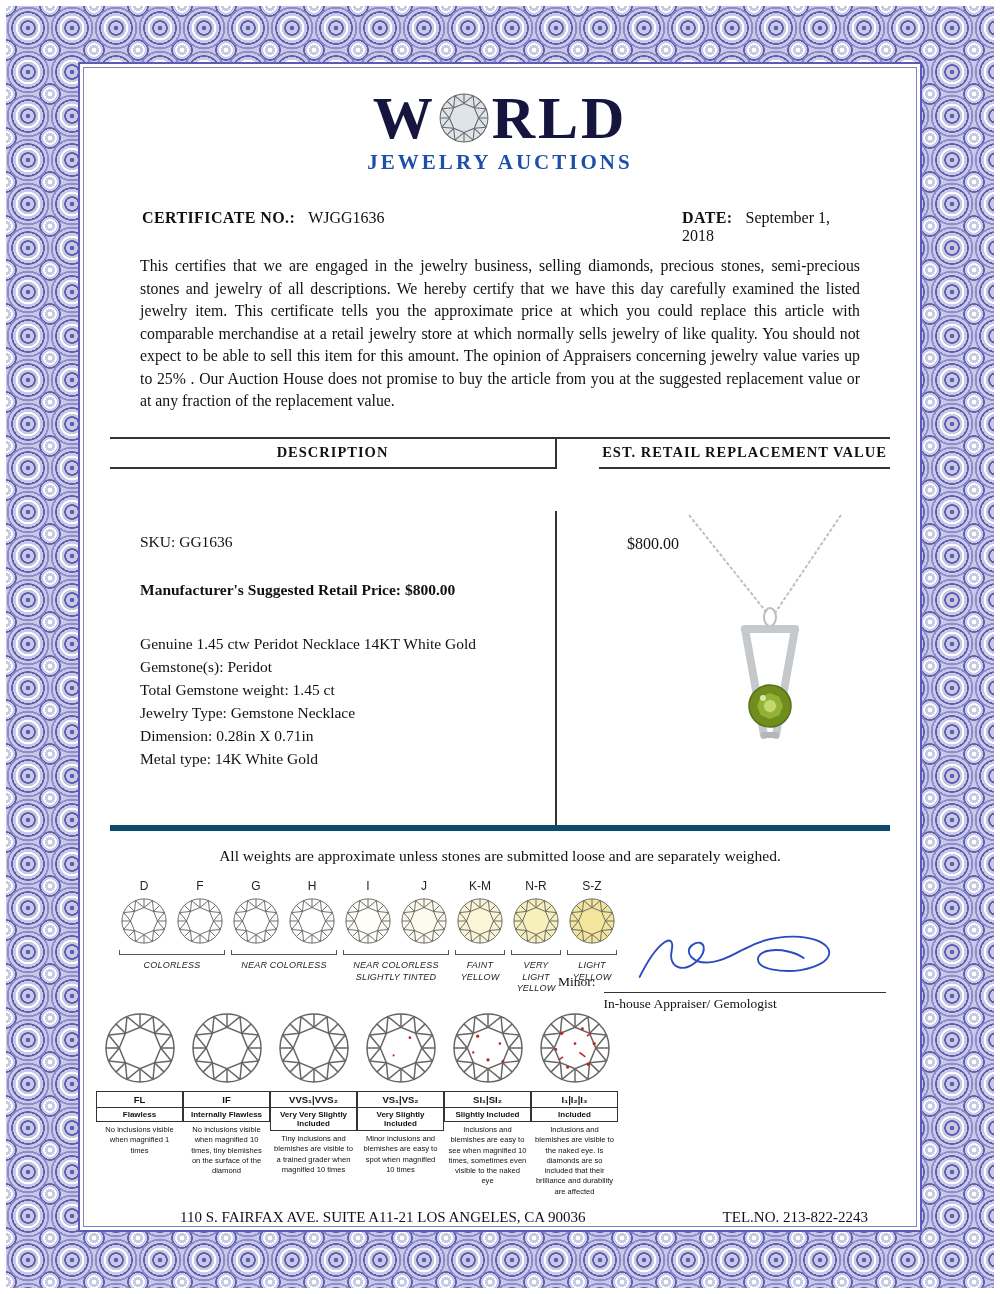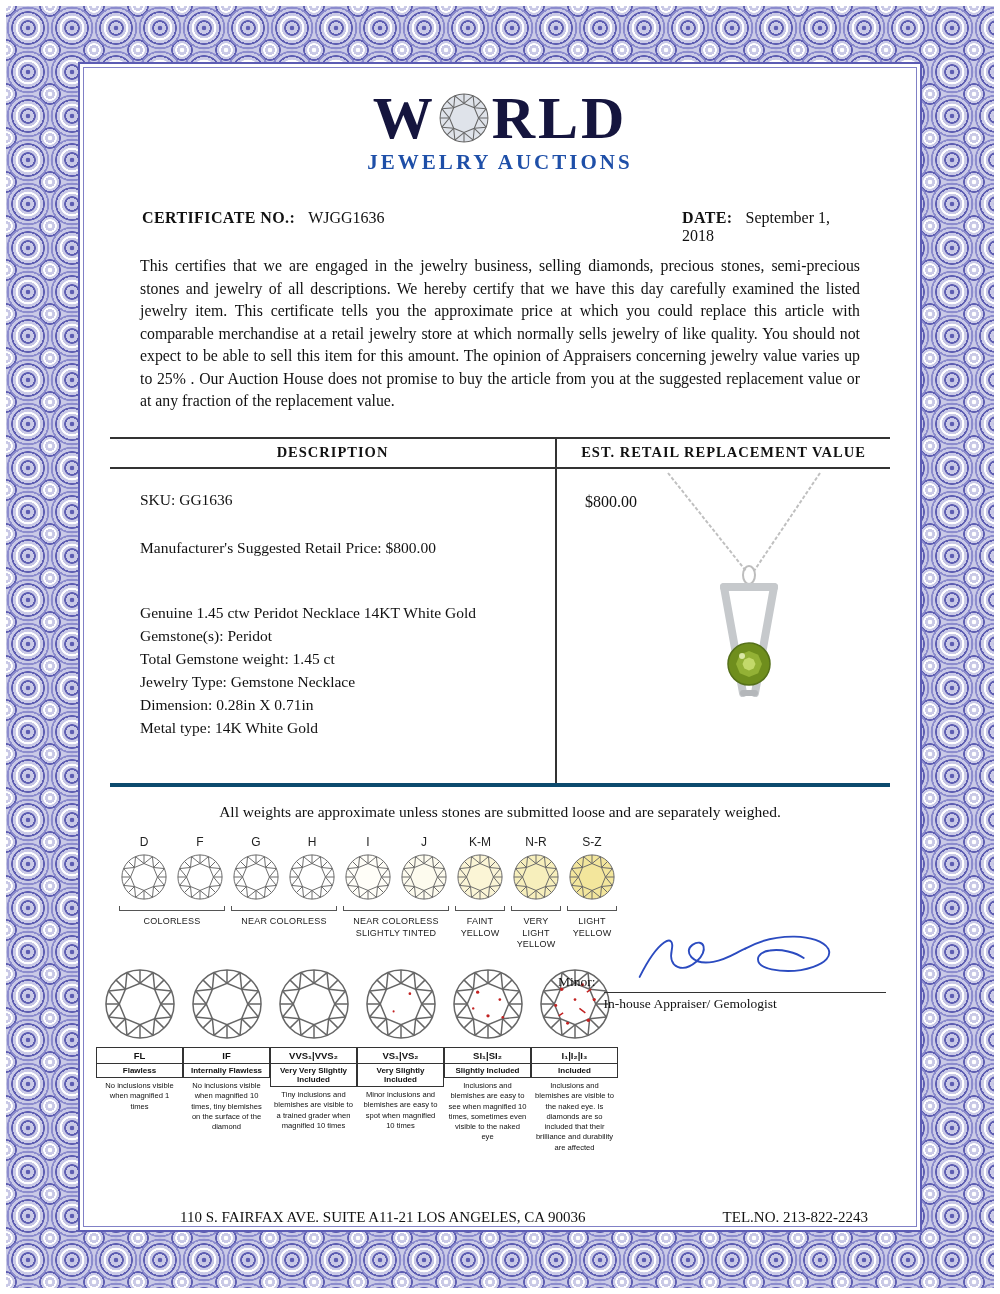--- a/index.html
+++ b/index.html
@@ -36,46 +36,46 @@
   .title { text-align:center; font-size:43px; margin-top:24px; color:#101010; }
 
   .meta-row { position:relative; margin:34px 62px 0; font-size:16px; height:22px; }
   .meta-right { position:absolute; left:540px; top:0; }
   .meta-label { font-weight:bold; letter-spacing:.4px; }
   .meta-value { margin-left:9px; }
 
   .intro { margin:24px 60px 0; font-size:15.8px; line-height:1.43; text-align:justify; }
 
   
-  .value-table { margin:24px 30px 0; border-top:2px solid #333; border-bottom:4px solid #0c4a6e;
-                 display:grid; grid-template-columns:447px 1fr; }
+  .value-table { margin:24px 30px 0; border-top:2px solid #333; border-bottom:6px solid #0c4a6e;
+                 display:grid; grid-template-columns:447px 1fr;gap:42px; }
   .vt-header { font-weight:bold; text-align:center; padding:5px 0 6px; font-size:14.5px; letter-spacing:1px; border-bottom:2px solid #333; }
   .vt-left-border { border-right:2px solid #333; }
   .vt-body { height:314px; }
   .vt-body-left { padding:22px 10px 0 30px; font-size:15.5px; }
   .sku-line { margin-bottom:30px; }
-  .msrp-line { margin-bottom:44px; }
+  .msrp-line { margin-bottom:33px;font-weight:bold; }
   .detail-line { line-height:23px; }
   .vt-body-right { position:relative; }
   .value-amount { position:absolute; top:24px; left:28px; font-size:16px; }
   .necklace-svg { position:absolute; top:2px; left:50%; transform:translateX(-47%); }
 
   .weights-note { text-align:center; margin-top:16px; font-size:15.5px; }
 
   
   .color-chart { margin:14px 0 0 36px; width:504px; }
   .cg-letters { display:flex; font-family:"Liberation Sans", sans-serif; }
   .cg-letter { width:56px; text-align:center; font-size:12px; color:#222; }
   .cg-diamonds { display:flex; margin-top:4px; }
   .cg-cell { width:56px; display:flex; justify-content:center; }
   .cg-groups { display:flex; margin-top:5px; font-family:"Liberation Sans", sans-serif; }
   .cg-group { padding:0 3px; text-align:center; }
   .cg-span-2 { width:112px; } .cg-span-1 { width:56px; }
   .cg-bracket { height:5px; border-left:1.5px solid #555; border-right:1.5px solid #555; border-bottom:1.5px solid #555; }
-  .cg-group-label { font-size:9px; color:#222; margin-top:5px; line-height:1.3; letter-spacing:.2px; }
+  .cg-group-label { font-size:9px; color:#222; margin-top:5px; line-height:1.3; letter-spacing:.2px;font-style:italic; }
 
   
   .signature-block { position:absolute; right:34px; top:862px; width:328px; }
   .sig-flex { display:flex; align-items:flex-end; }
   .sig-label { font-size:13.5px; margin-bottom:22px; white-space:nowrap; }
   .sig-col { flex:1; margin-left:8px; }
   .sig-svg { display:block; width:100%; height:66px; }
   .sig-name { border-top:1.2px solid #333; text-align:left; font-size:13.5px; padding-top:3px; }
 
   

